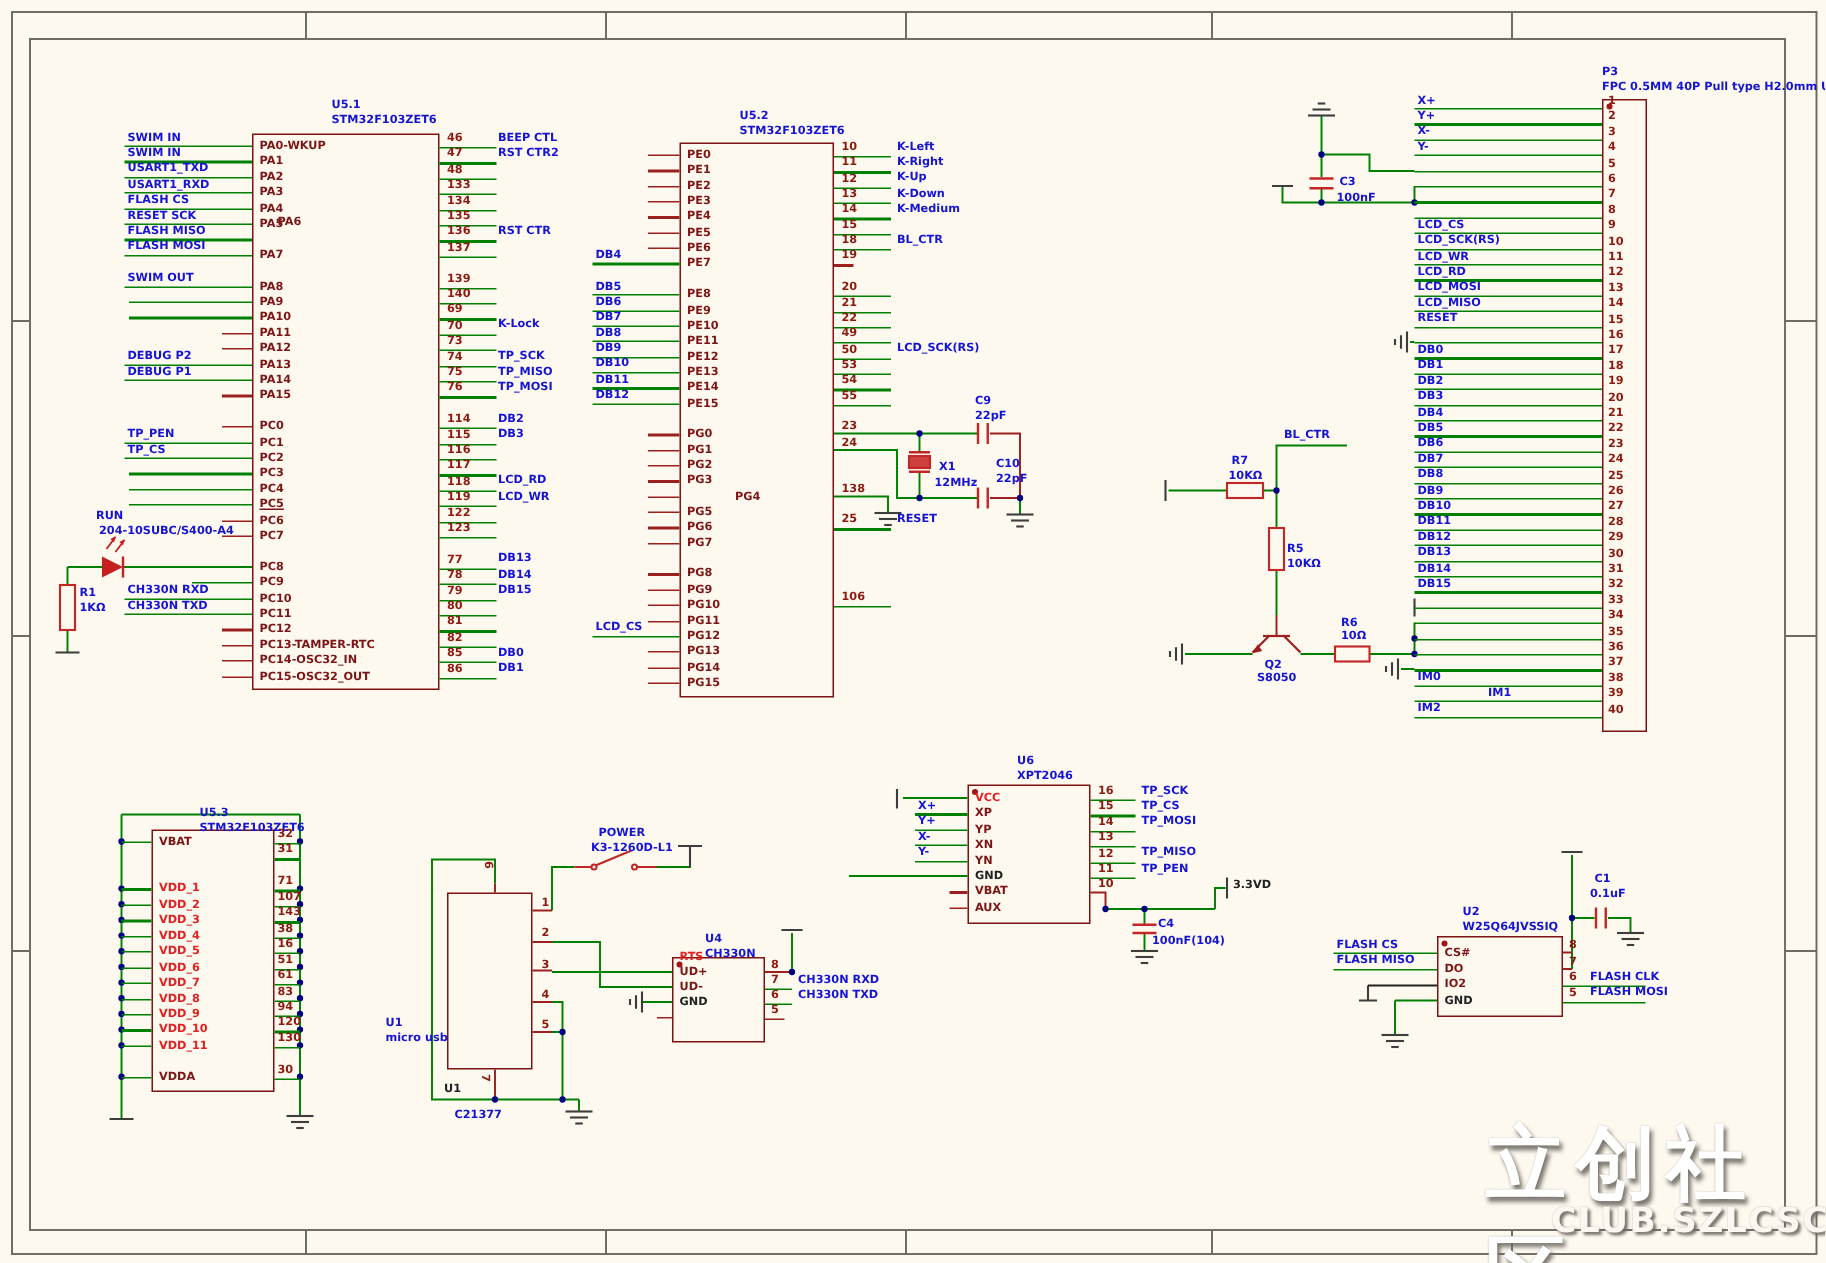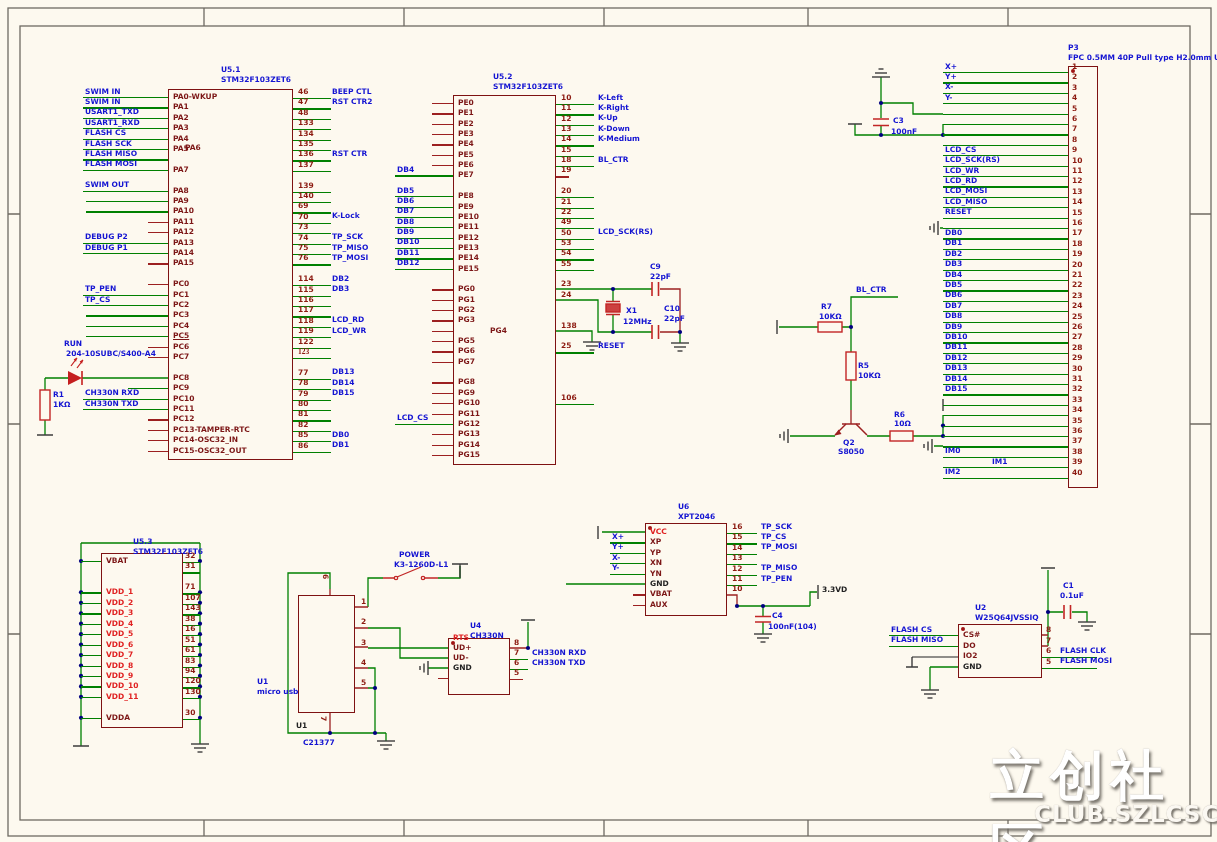--- a/index.html
+++ b/index.html
@@ -202,21 +202,21 @@
       <div class="wire" style="left: 83px; top: 117.8px; width: 85px;"></div>
       <div class="t net" style="left: 85px; top: 108.3px;">USART1_TXD</div>
       <div class="t pin" style="left: 173px; top: 124.2px;">PA3</div>
       <div class="wire" style="left: 83px; top: 128.2px; width: 85px;"></div>
       <div class="t net" style="left: 85px; top: 118.7px;">USART1_RXD</div>
       <div class="t pin" style="left: 173px; top: 134.6px;">PA4</div>
       <div class="wire" style="left: 83px; top: 138.6px; width: 85px;"></div>
       <div class="t net" style="left: 85px; top: 129.1px;">FLASH CS</div>
       <div class="t pin" style="left: 173px; top: 145px;">PA5</div>
       <div class="wire" style="left: 83px; top: 149px; width: 85px;"></div>
-      <div class="t net" style="left: 85px; top: 139.5px;">FLASH SCK</div>
+      <div class="t net" style="left: 85px; top: 139.5px;">RESET SCK</div>
       <div class="t pin" style="left: 173px; top: 144px; margin-left: 12px;">PA6</div>
       <div class="wire" style="left: 83px; top: 159.4px; width: 85px;"></div>
       <div class="t net" style="left: 85px; top: 149.9px;">FLASH MISO</div>
       <div class="t pin" style="left: 173px; top: 165.8px;">PA7</div>
       <div class="wire" style="left: 83px; top: 169.8px; width: 85px;"></div>
       <div class="t net" style="left: 85px; top: 160.3px;">FLASH MOSI</div>
       <div class="t pin" style="left: 173px; top: 186.6px;">PA8</div>
       <div class="wire" style="left: 83px; top: 190.6px; width: 85px;"></div>
       <div class="t net" style="left: 85px; top: 181.1px;">SWIM OUT</div>
       <div class="t pin" style="left: 173px; top: 197px;">PA9</div>
@@ -320,21 +320,21 @@
       <div class="t num" style="left: 298px; top: 306.4px;">117</div>
       <div class="wire" style="left: 293px; top: 316.4px; width: 38px;"></div>
       <div class="t num" style="left: 298px; top: 316.8px;">118</div>
       <div class="wire" style="left: 293px; top: 326.8px; width: 38px;"></div>
       <div class="t net" style="left: 332px; top: 316.3px;">LCD_RD</div>
       <div class="t num" style="left: 298px; top: 327.2px;">119</div>
       <div class="wire" style="left: 293px; top: 337.2px; width: 38px;"></div>
       <div class="t net" style="left: 332px; top: 326.7px;">LCD_WR</div>
       <div class="t num" style="left: 298px; top: 337.6px;">122</div>
       <div class="wire" style="left: 293px; top: 347.6px; width: 38px;"></div>
-      <div class="t num" style="left: 298px; top: 348px; font-family: Liberation Serif, serif;">123</div>
+      <div class="t num" style="left: 298px; top: 348px;">123</div>
       <div class="wire" style="left: 293px; top: 358px; width: 38px;"></div>
       <div class="t num" style="left: 298px; top: 368.8px;">77</div>
       <div class="wire" style="left: 293px; top: 378.8px; width: 38px;"></div>
       <div class="t net" style="left: 332px; top: 368.3px;">DB13</div>
       <div class="t num" style="left: 298px; top: 379.2px;">78</div>
       <div class="wire" style="left: 293px; top: 389.2px; width: 38px;"></div>
       <div class="t net" style="left: 332px; top: 378.7px;">DB14</div>
       <div class="t num" style="left: 298px; top: 389.6px;">79</div>
       <div class="wire" style="left: 293px; top: 399.6px; width: 38px;"></div>
       <div class="t net" style="left: 332px; top: 389.1px;">DB15</div>

